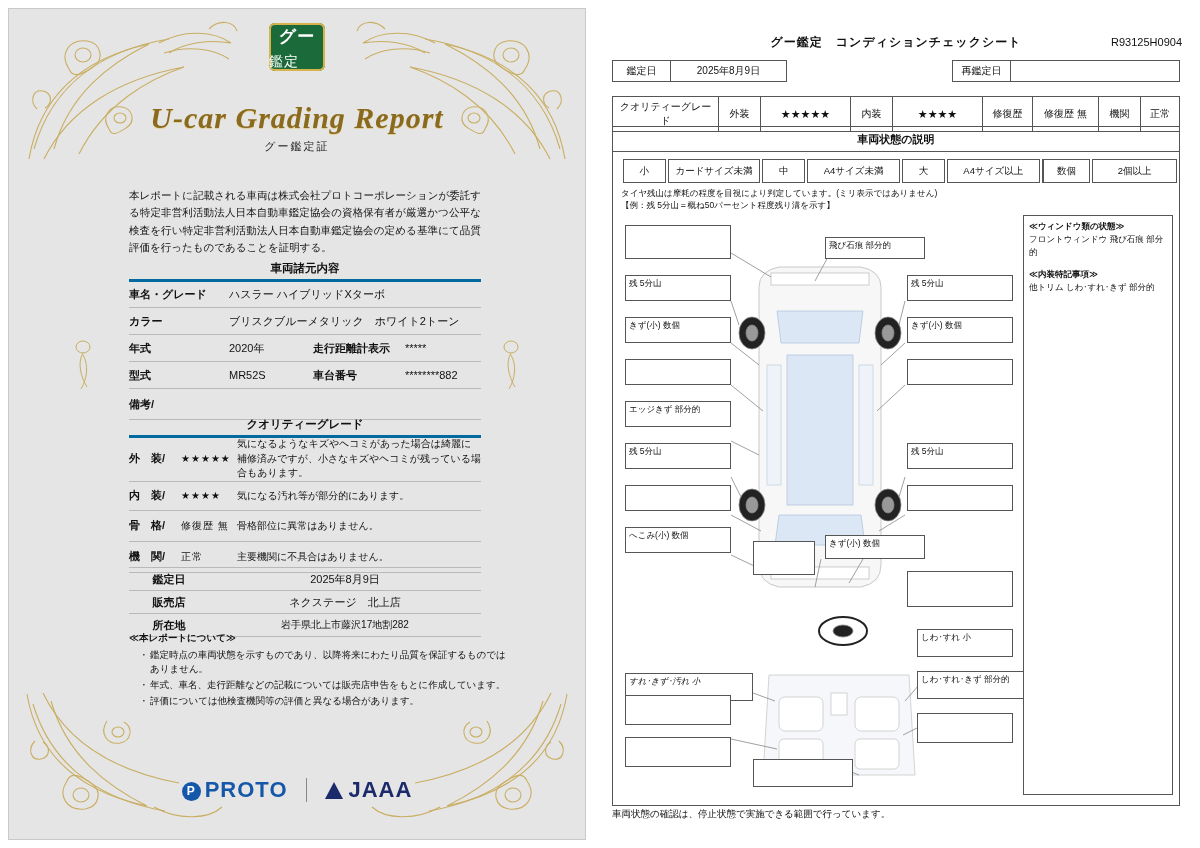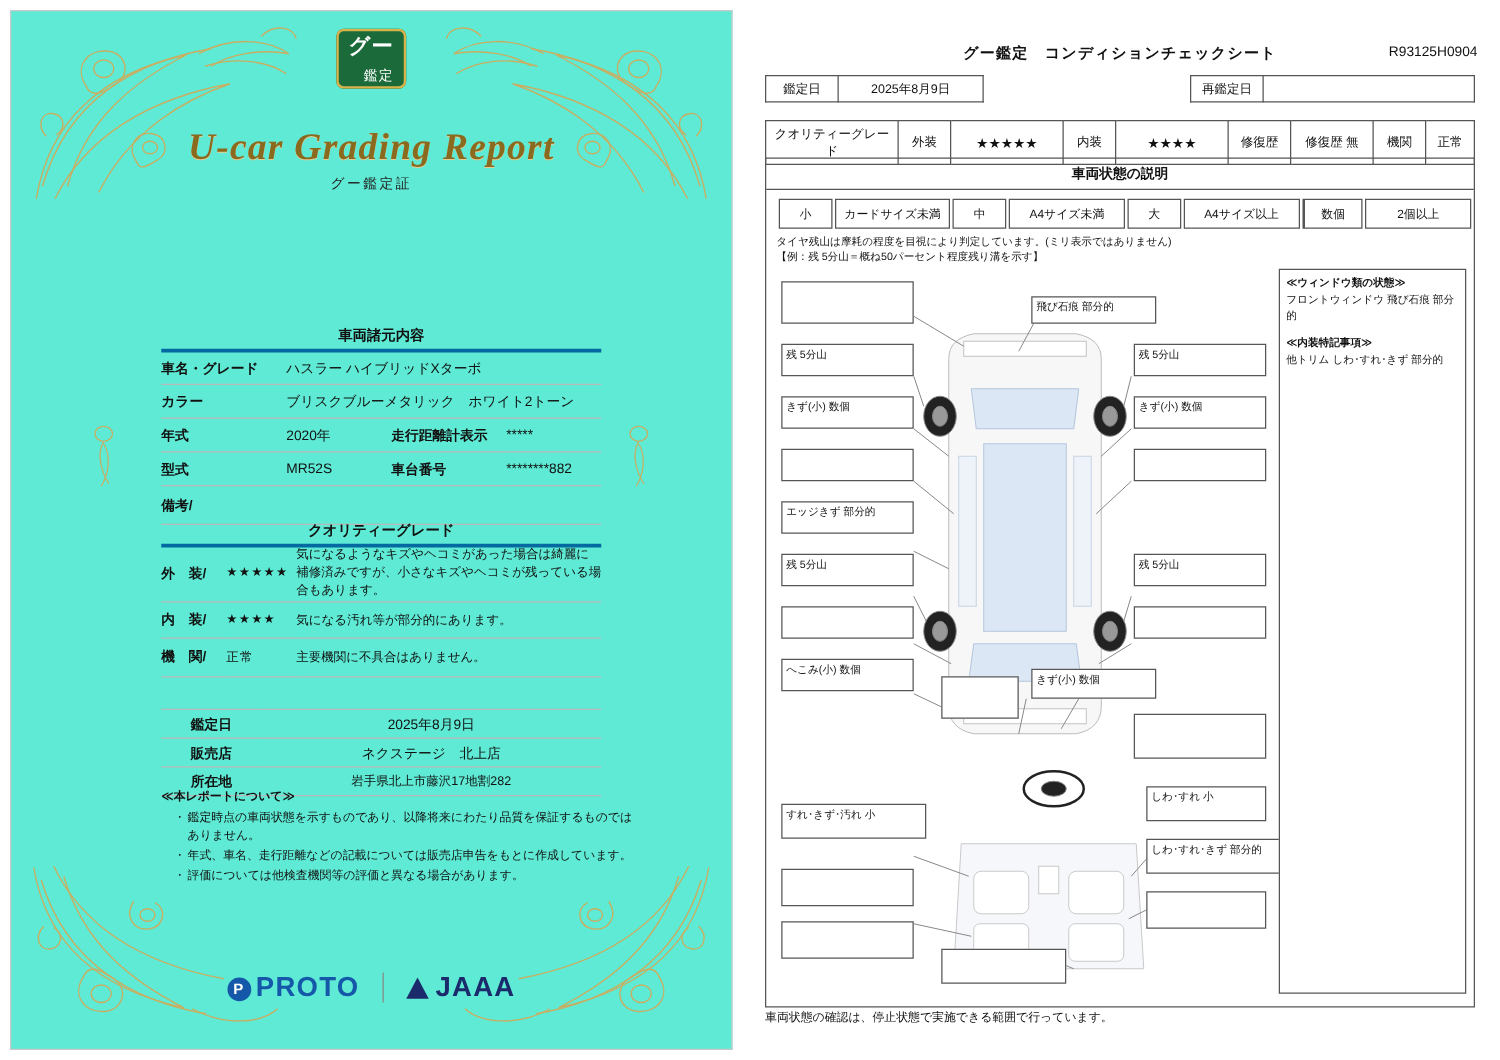--- a/index.html
+++ b/index.html
@@ -8,38 +8,38 @@
     background:#ffffff;
     font-family:"Liberation Sans","DejaVu Sans",sans-serif;
     color:#111;
     overflow:hidden;
   }
   .page{position:relative;width:1200px;height:848px;}
 
   
   .left{
     position:absolute;left:8px;top:8px;width:578px;height:832px;
-    border:1px solid #c9c9c9;background:#5eead4;box-sizing:border-box;
+    border:1px solid #c9c9c9;background:#e5e5e5;box-sizing:border-box;
   }
   .orn{position:absolute;pointer-events:none;}
   .orn svg{display:block;}
 
   .gooLogo{position:absolute;left:50%;transform:translateX(-50%);top:14px;width:74px;height:56px;}
   .gooLogo .badge{
     width:56px;height:48px;margin:0 auto;background:#1b6b3a;
     border-radius:6px;position:relative;
     box-shadow:0 0 0 2px #d8b24a inset;
   }
   .gooLogo .badge .g1{
     position:absolute;left:0;right:0;top:5px;text-align:center;color:#fff;
     font-size:17px;font-weight:bold;line-height:17px;letter-spacing:1px;
   }
   .gooLogo .badge .g2{
-    position:absolute;left:0;right:0;bottom:5px;text-align:center;color:#fff;
-    font-size:11px;line-height:10px;letter-spacing:1px;padding-left:12px;
+    position:absolute;left:0;right:0;bottom:5px;color:#fff;
+    font-size:14px;line-height:10px;letter-spacing:1px;
   }
   .title-main{
     position:absolute;left:0;right:0;top:92px;text-align:center;
     font-family:"Liberation Serif","DejaVu Serif",serif;
     font-style:italic;font-weight:bold;font-size:30px;color:#8a6a1f;
     letter-spacing:1px;
     text-shadow:0 1px 0 #e3cf95;
   }
   .title-sub{
     position:absolute;left:0;right:0;top:130px;text-align:center;
@@ -217,20 +217,21 @@
 
     <div class="gooLogo">
       <div class="badge">
         <div class="g1">グー</div>
         <div class="g2">鑑定</div>
       </div>
     </div>
 
     <div class="title-main">U-car Grading Report</div>
     <div class="title-sub">グー鑑定証</div>
+    <div class="intro">本レポートに記載される車両は株式会社プロトコーポレーションが委託する特定非営利活動法人日本自動車鑑定協会の資格保有者が厳選かつ公平な検査を行い特定非営利活動法人日本自動車鑑定協会の定める基準にて品質評価を行ったものであることを証明する。</div>
 
     <div class="sec-title" style="top:252px;">車両諸元内容</div>
 
     <table class="spec" style="left:120px;top:272px;width:352px;">
       <tbody>
           <tr class="rowline">
         <td class="lbl" style="width:100px;height:26px;">車名・グレード</td>
         <td class="val" colspan="3">ハスラー ハイブリッドXターボ</td>
       </tr>
       <tr class="rowline">
@@ -262,20 +263,25 @@
       <tbody>
           <tr class="rowline">
         <td class="lbl" style="width:52px;height:36px;vertical-align:middle;">外　装/</td>
         <td class="stars" style="width:56px;">★★★★★</td>
         <td style="font-size:10px;line-height:1.45;">気になるようなキズやヘコミがあった場合は綺麗に補修済みですが、小さなキズやヘコミが残っている場合もあります。</td>
       </tr>
       <tr class="rowline">
         <td class="lbl" style="height:28px;">内　装/</td>
         <td class="stars">★★★★</td>
         <td style="font-size:10px;">気になる汚れ等が部分的にあります。</td>
+      </tr>
+      <tr class="rowline">
+        <td class="lbl" style="height:30px;">骨　格/</td>
+        <td class="stars" style="font-size:10px;">修復歴 無</td>
+        <td style="font-size:10px;">骨格部位に異常はありません。</td>
       </tr>
       <tr class="rowline">
         <td class="lbl" style="height:30px;">機　関/</td>
         <td class="stars" style="font-size:10px;">正常</td>
         <td style="font-size:10px;">主要機関に不具合はありません。</td>
       </tr>
     </tbody>
       </table>
 
     <table class="spec" style="left:120px;top:558px;width:352px;">
@@ -435,21 +441,21 @@
         <div class="cbox" style="left:6px;top:186px;width:106px;height:26px;">エッジきず 部分的</div>
         <div class="cbox" style="left:6px;top:228px;width:106px;height:26px;">残 5分山</div>
         <div class="cbox" style="left:288px;top:228px;width:106px;height:26px;">残 5分山</div>
         <div class="cbox" style="left:6px;top:270px;width:106px;height:26px;"></div>
         <div class="cbox" style="left:288px;top:270px;width:106px;height:26px;"></div>
         <div class="cbox" style="left:6px;top:312px;width:106px;height:26px;">へこみ(小) 数個</div>
         <div class="cbox" style="left:134px;top:326px;width:62px;height:34px;"></div>
         <div class="cbox" style="left:206px;top:320px;width:100px;height:24px;">きず(小) 数個</div>
         <div class="cbox" style="left:288px;top:356px;width:106px;height:36px;"></div>
 
-        <div class="cbox" style="left:6px;top:428px;width:116px;height:28px;">すれ･きず･汚れ 小</div>
+        <div class="cbox" style="left:6px;top:458px;width:128px;height:28px;font-style:italic;">すれ･きず･汚れ 小</div>
         <div class="cbox" style="left:298px;top:414px;width:96px;height:28px;">しわ･すれ 小</div>
         <div class="cbox" style="left:298px;top:456px;width:117px;height:28px;">しわ･すれ･きず 部分的</div>
         <div class="cbox" style="left:6px;top:480px;width:106px;height:30px;"></div>
         <div class="cbox" style="left:6px;top:522px;width:106px;height:30px;"></div>
         <div class="cbox" style="left:298px;top:498px;width:96px;height:30px;"></div>
         <div class="cbox" style="left:134px;top:544px;width:100px;height:28px;"></div>
       </div>
 
       <div class="rbox" style="left:410px;top:88px;width:150px;height:580px;">
         <div class="hl">≪ウィンドウ類の状態≫</div>

